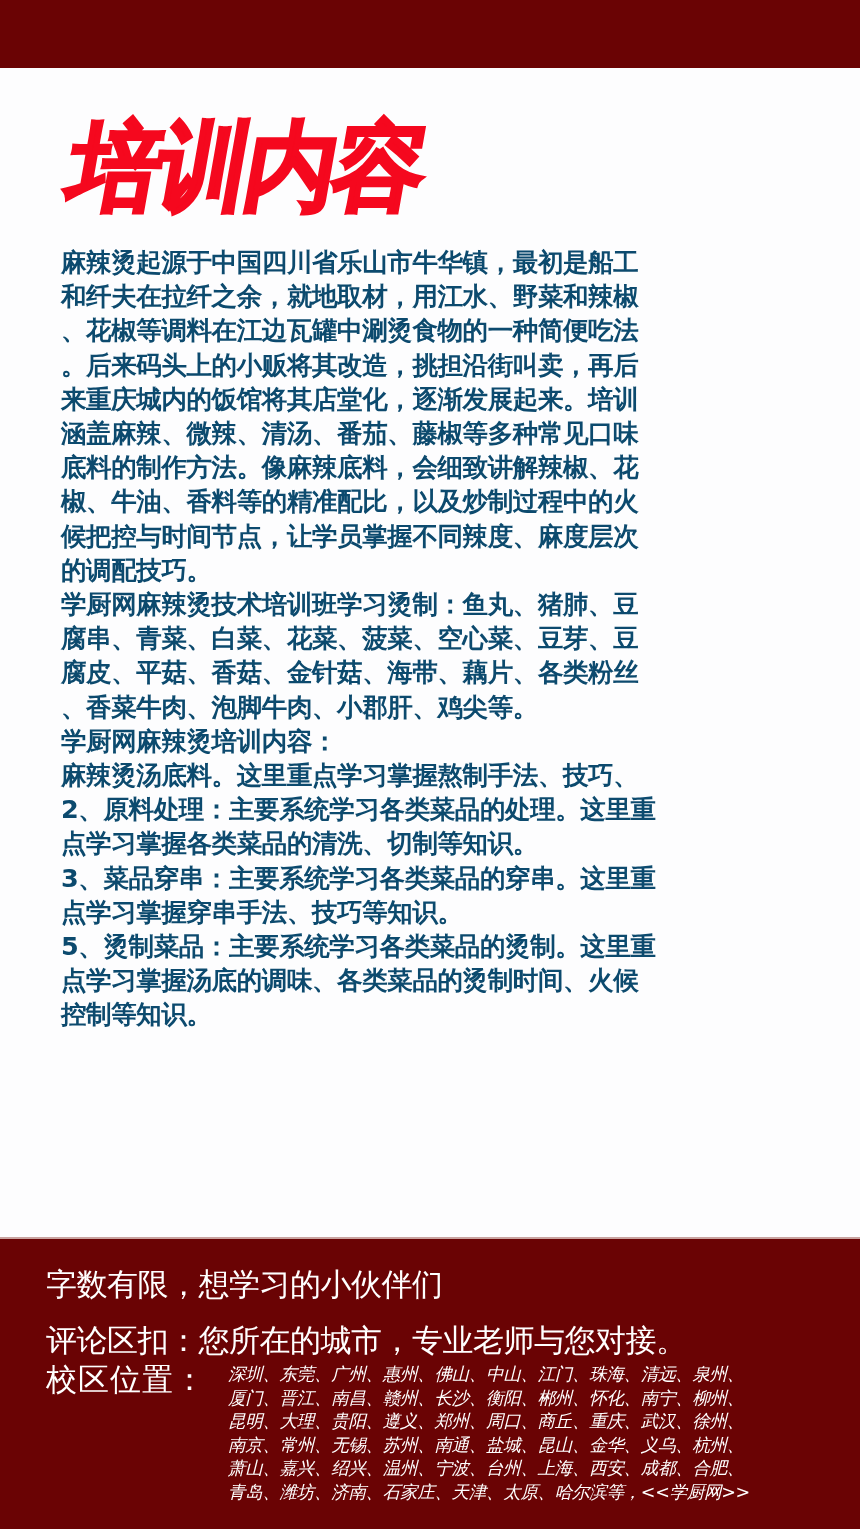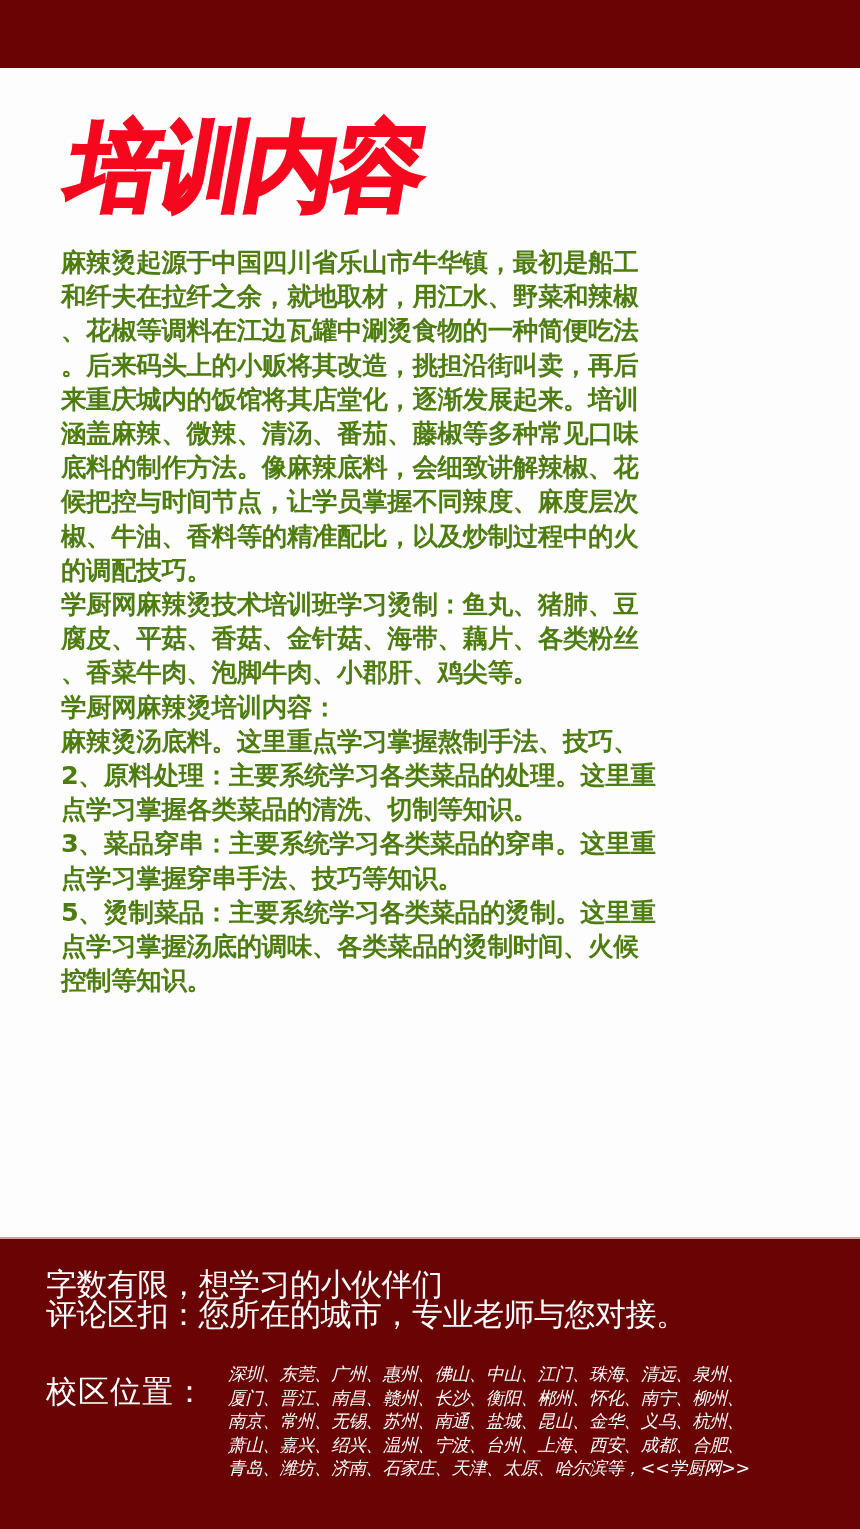--- a/index.html
+++ b/index.html
@@ -19,21 +19,21 @@
       line-height: 110px;
       color: #f5081e;
       letter-spacing: -4px;
       transform: skewX(-10deg) scaleY(1.05);
       transform-origin: left bottom;
       -webkit-text-stroke: 3px #f5081e;
     }
 
     .content {
       position: absolute; left: 61px; top: 245px; width: 730px;
-      color: #4d7c0f;
+      color: #0c4a6e;
       font-family: "DejaVu Sans", sans-serif;
       font-weight: bold;
       font-size: 25.5px;
       line-height: 34.2px;
       letter-spacing: -0.4px;
     }
     .content p { margin: 0; }
 
     .footer {
       position: absolute; left: 0; top: 1237px; width: 860px; height: 292px;
@@ -43,29 +43,28 @@
     }
     .footer .big-line {
       position: absolute; left: 46px;
       font-family: Liberation Mono, monospace;
       font-size: 31px;
       line-height: 40px;
       color: #ffffff;
       letter-spacing: -0.5px;
     }
     .footer .line1 { top: 28px; }
-    .footer .line2 { top: 58px; }
+    .footer .line2 { top: 84px; }
     .footer .campus-label {
       position: absolute; left: 46px; top: 120px;
       font-family: "DejaVu Sans", sans-serif;
       font-size: 31px;
       line-height: 40px;
       color: #ffffff;
       letter-spacing: 1px;
-      margin-top: 12px;
     }
     .footer .cities {
       position: absolute; left: 228px; top: 124px; width: 600px;
       font-family: "DejaVu Sans", sans-serif;
       font-size: 17.5px;
       line-height: 23.6px;
       color: #ffffff;
       letter-spacing: -0.3px;
       font-style: italic;
     }
@@ -79,41 +78,43 @@
 <h1 class="page-title">培训内容</h1>
 
 <div class="content">
   <p>麻辣烫起源于中国四川省乐山市牛华镇，最初是船工</p>
   <p>和纤夫在拉纤之余，就地取材，用江水、野菜和辣椒</p>
   <p>、花椒等调料在江边瓦罐中涮烫食物的一种简便吃法</p>
   <p>。后来码头上的小贩将其改造，挑担沿街叫卖，再后</p>
   <p>来重庆城内的饭馆将其店堂化，逐渐发展起来。培训</p>
   <p>涵盖麻辣、微辣、清汤、番茄、藤椒等多种常见口味</p>
   <p>底料的制作方法。像麻辣底料，会细致讲解辣椒、花</p>
+  <p>椒、牛油、香料等的精准配比，以及炒制过程中的火</p>
   <p>候把控与时间节点，让学员掌握不同辣度、麻度层次</p>
-  <p>椒、牛油、香料等的精准配比，以及炒制过程中的火</p>
   <p>的调配技巧。</p>
   <p>学厨网麻辣烫技术培训班学习烫制：鱼丸、猪肺、豆</p>
+  <p>腐串、青菜、白菜、花菜、菠菜、空心菜、豆芽、豆</p>
   <p>腐皮、平菇、香菇、金针菇、海带、藕片、各类粉丝</p>
   <p>、香菜牛肉、泡脚牛肉、小郡肝、鸡尖等。</p>
   <p>学厨网麻辣烫培训内容：</p>
   <p>麻辣烫汤底料。这里重点学习掌握熬制手法、技巧、</p>
   <p>2、原料处理：主要系统学习各类菜品的处理。这里重</p>
   <p>点学习掌握各类菜品的清洗、切制等知识。</p>
   <p>3、菜品穿串：主要系统学习各类菜品的穿串。这里重</p>
   <p>点学习掌握穿串手法、技巧等知识。</p>
   <p>5、烫制菜品：主要系统学习各类菜品的烫制。这里重</p>
   <p>点学习掌握汤底的调味、各类菜品的烫制时间、火候</p>
   <p>控制等知识。</p>
 </div>
 
 <div class="footer">
   <div class="big-line line1">字数有限，想学习的小伙伴们</div>
   <div class="big-line line2">评论区扣：您所在的城市，专业老师与您对接。</div>
   <div class="campus-label">校区位置：</div>
   <div class="cities">
     <div>深圳、东莞、广州、惠州、佛山、中山、江门、珠海、清远、泉州、</div>
     <div>厦门、晋江、南昌、赣州、长沙、衡阳、郴州、怀化、南宁、柳州、</div>
+    <div>昆明、大理、贵阳、遵义、郑州、周口、商丘、重庆、武汉、徐州、</div>
     <div>南京、常州、无锡、苏州、南通、盐城、昆山、金华、义乌、杭州、</div>
     <div>萧山、嘉兴、绍兴、温州、宁波、台州、上海、西安、成都、合肥、</div>
     <div>青岛、潍坊、济南、石家庄、天津、太原、哈尔滨等，&lt;&lt;学厨网&gt;&gt;</div>
   </div>
 </div>
 
 </body></html>

